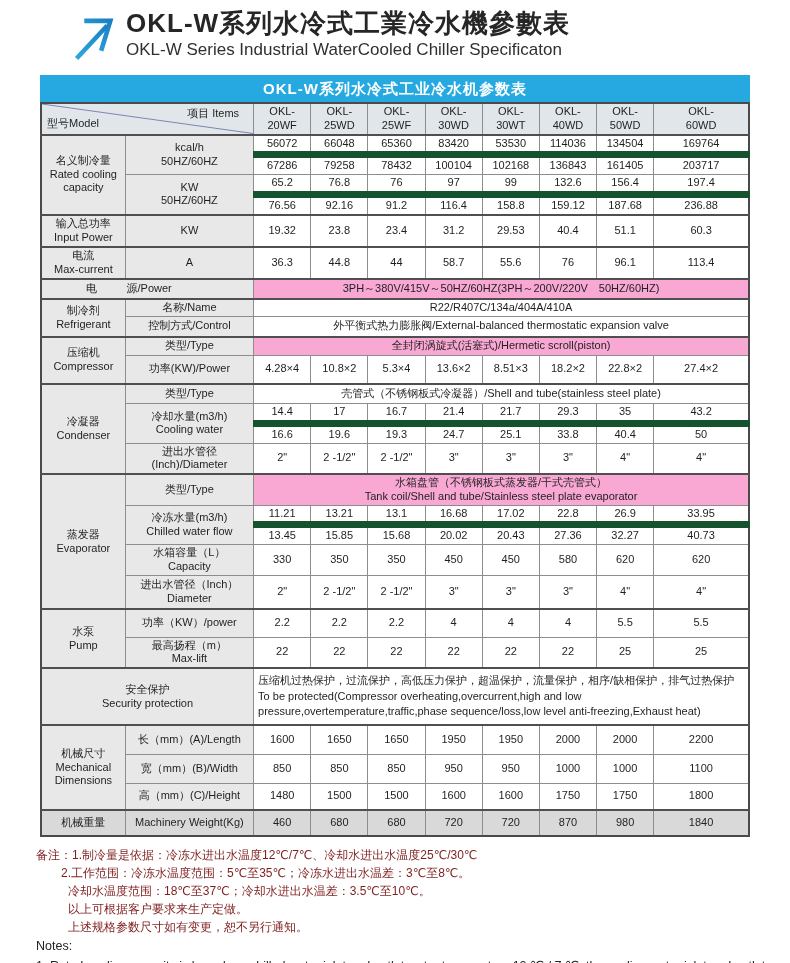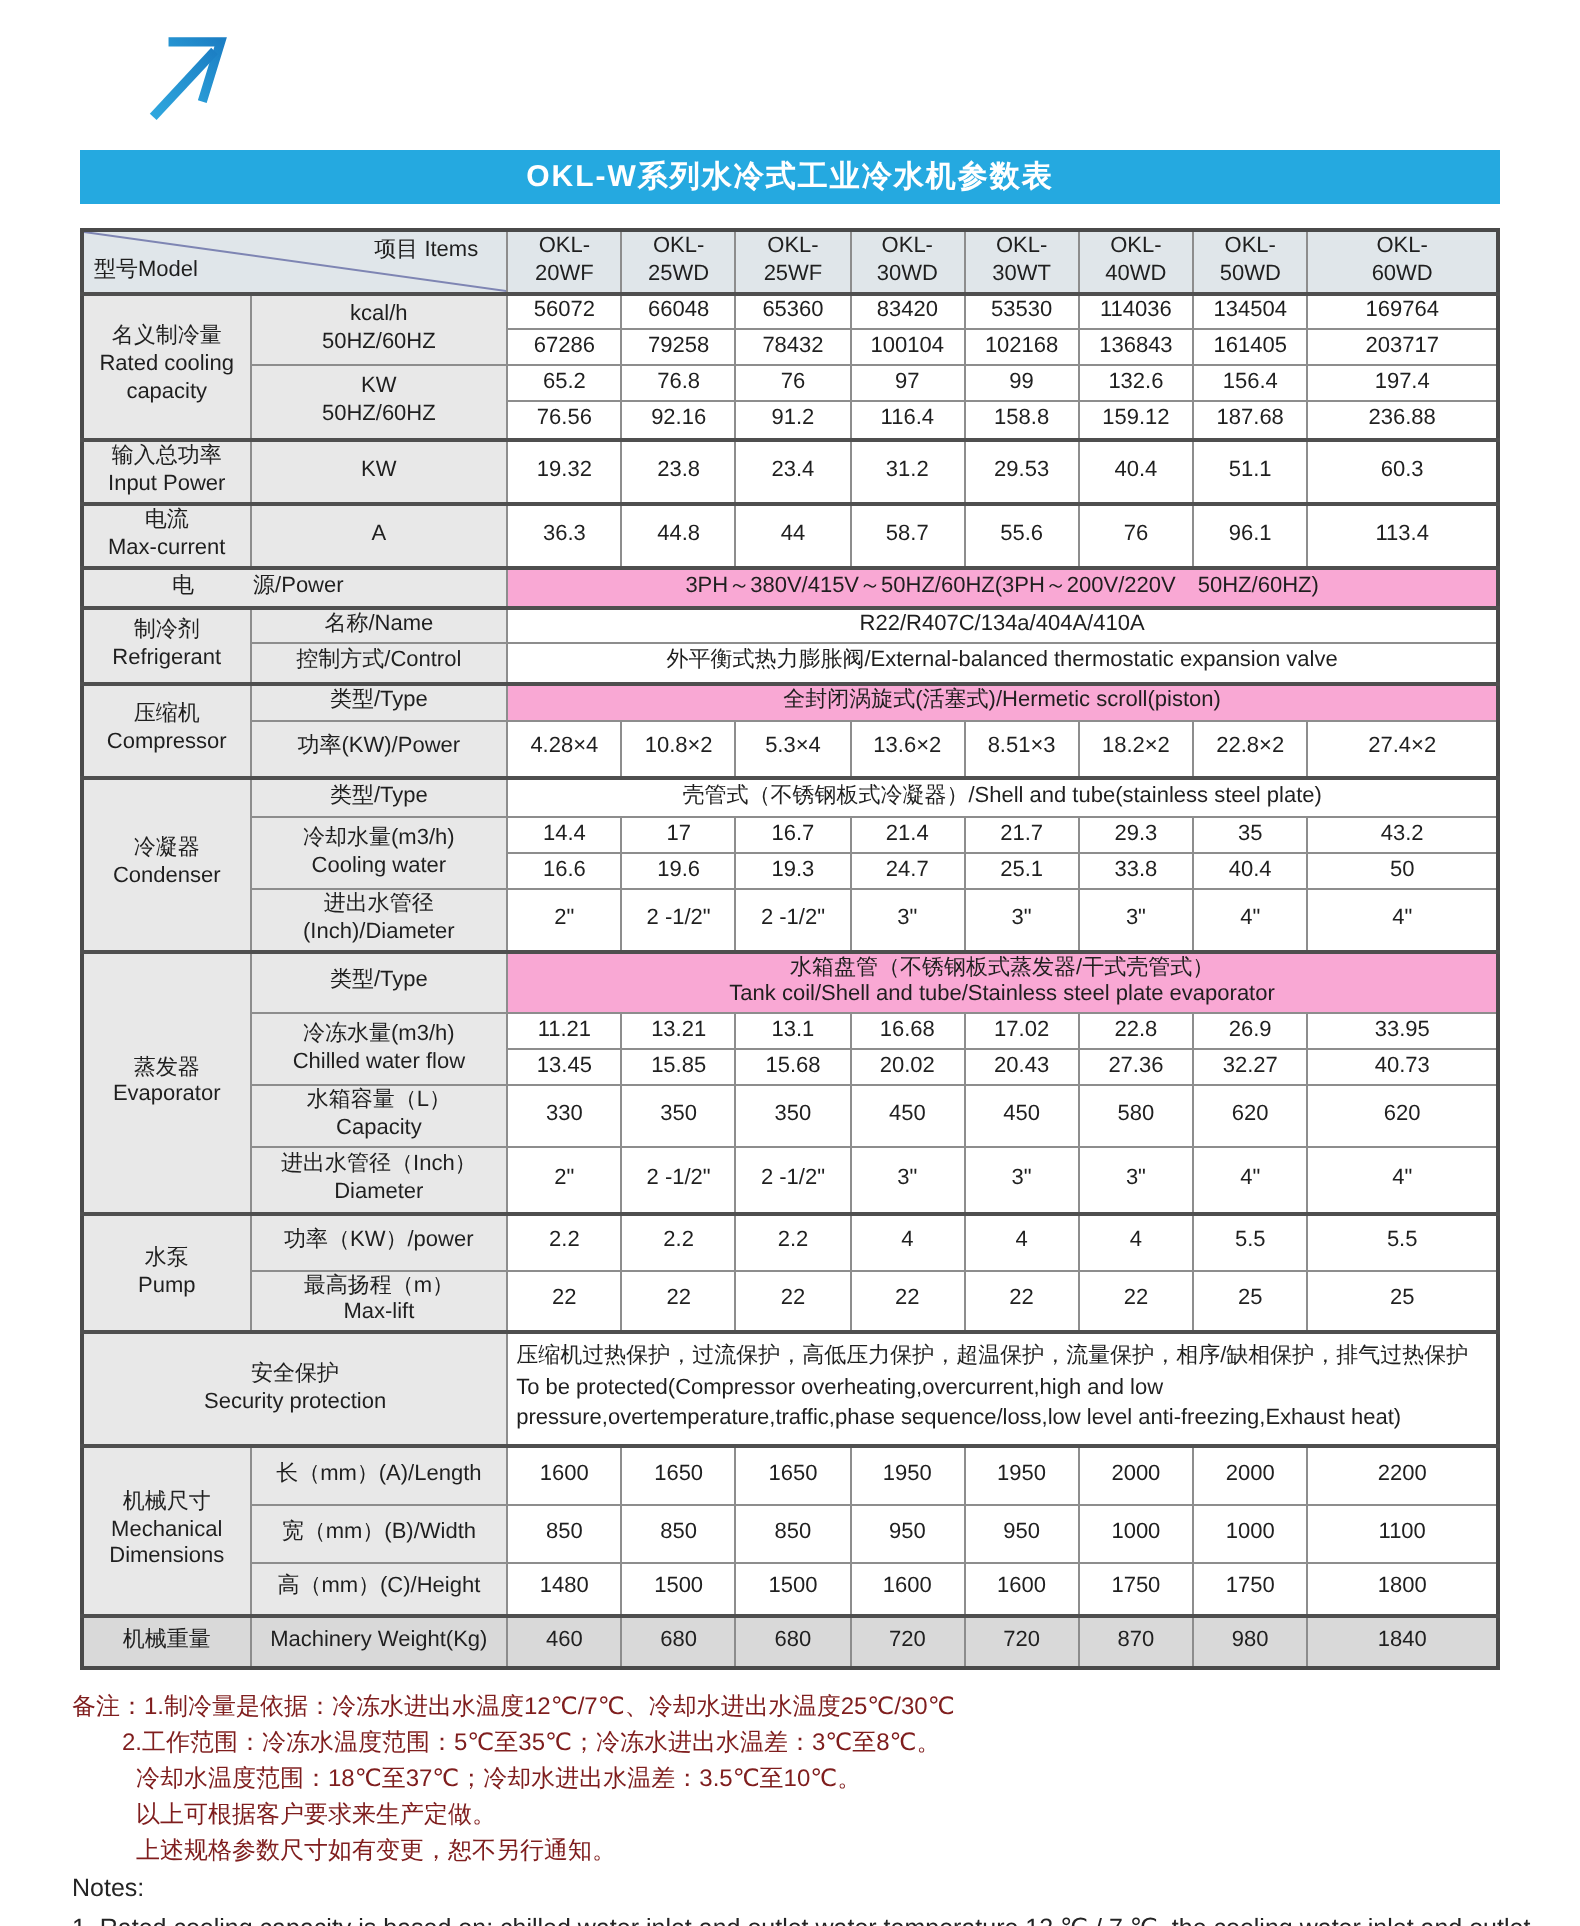--- a/index.html
+++ b/index.html
@@ -10,31 +10,31 @@
     margin:0 auto; overflow:hidden; color:#1f1f1f;
   }
   
   .title-block { display:flex; align-items:flex-start; margin:8px 0 0 72px; }
   .logo-arrow { width:46px; height:54px; margin-top:2px; flex:0 0 auto; }
   .titles { margin-left:8px; }
   .title-zh { font-size:26px; font-weight:700; color:#262626; letter-spacing:1px; line-height:30px; }
   .title-en { font-size:17px; font-weight:400; color:#303030; line-height:22px; margin-top:1px; }
   
   .banner {
-    margin:11px 0 12px 40px; width:710px; height:27px; background:#25a9e0;
+    margin:11px 0 0 40px; width:710px; height:27px; background:#25a9e0;
     color:#ffffff; font-size:15px; font-weight:700; text-align:center; line-height:27px;
     letter-spacing:1px;
   }
   
   table.spec { margin-left:40px; width:710px; border-collapse:collapse; table-layout:fixed;
     border:2px solid #4a4a4a; font-size:11px; color:#1f1f1f; }
   td,th { border:1px solid #8d8d8d; text-align:center; vertical-align:middle;
     padding:1px 2px; font-weight:400; line-height:1.25; overflow:hidden; }
   tr.sec td, tr.sec th { border-top:2px solid #4f4f4f; }
-  tr.sub td { border-top:1px solid #14532d; }
+  tr.sub td { border-top:7px solid #14532d; }
   .pre { white-space:pre-line; }
   .lab { background:#e8e8e8; }
   th.model { background:#e0e6ea; font-weight:400; }
   .graycell { background:#f9a8d4; }
   tr.weight-row td { background:#d9d9d9; }
   
   td.corner { position:relative; background:#e0e6ea; padding:0; }
   td.corner svg.diag { position:absolute; left:0; top:0; width:100%; height:100%; }
   .corner-model { position:absolute; left:5px; bottom:3px; font-size:11px; }
   .corner-items { position:absolute; right:14px; top:3px; font-size:11px; }
@@ -64,20 +64,24 @@
     <svg class="logo-arrow" viewBox="0 0 60 68">
       <defs>
         <linearGradient id="ag" x1="0" y1="1" x2="1" y2="0">
           <stop offset="0" stop-color="#2fa7de"></stop>
             <stop offset="1" stop-color="#1c7fc4"></stop>
         </linearGradient>
       </defs>
       <polyline points="16,13 50,13 38,52" fill="none" stroke="url(#ag)" stroke-width="6"></polyline>
       <line x1="6" y1="62" x2="46" y2="19" stroke="url(#ag)" stroke-width="6"></line>
     </svg>
+    <div class="titles">
+      <div class="title-zh">OKL-W系列水冷式工業冷水機參數表</div>
+      <div class="title-en">OKL-W Series Industrial WaterCooled Chiller Specificaton</div>
+    </div>
   </div>
 
   <div class="banner">OKL-W系列水冷式工业冷水机参数表</div>
 
   <table class="spec">
     <colgroup>
       <col style="width:84px">
         <col style="width:128px">
       <col style="width:57px">
         <col style="width:57px">

